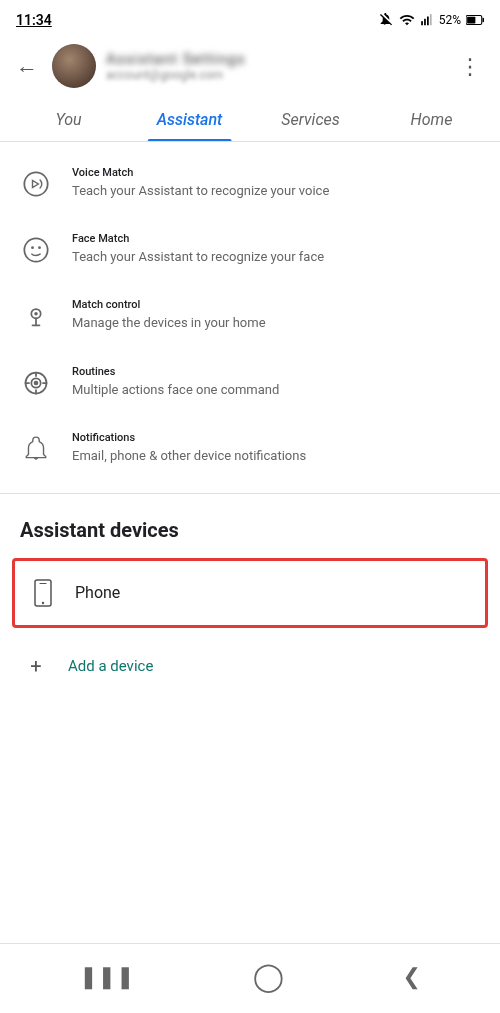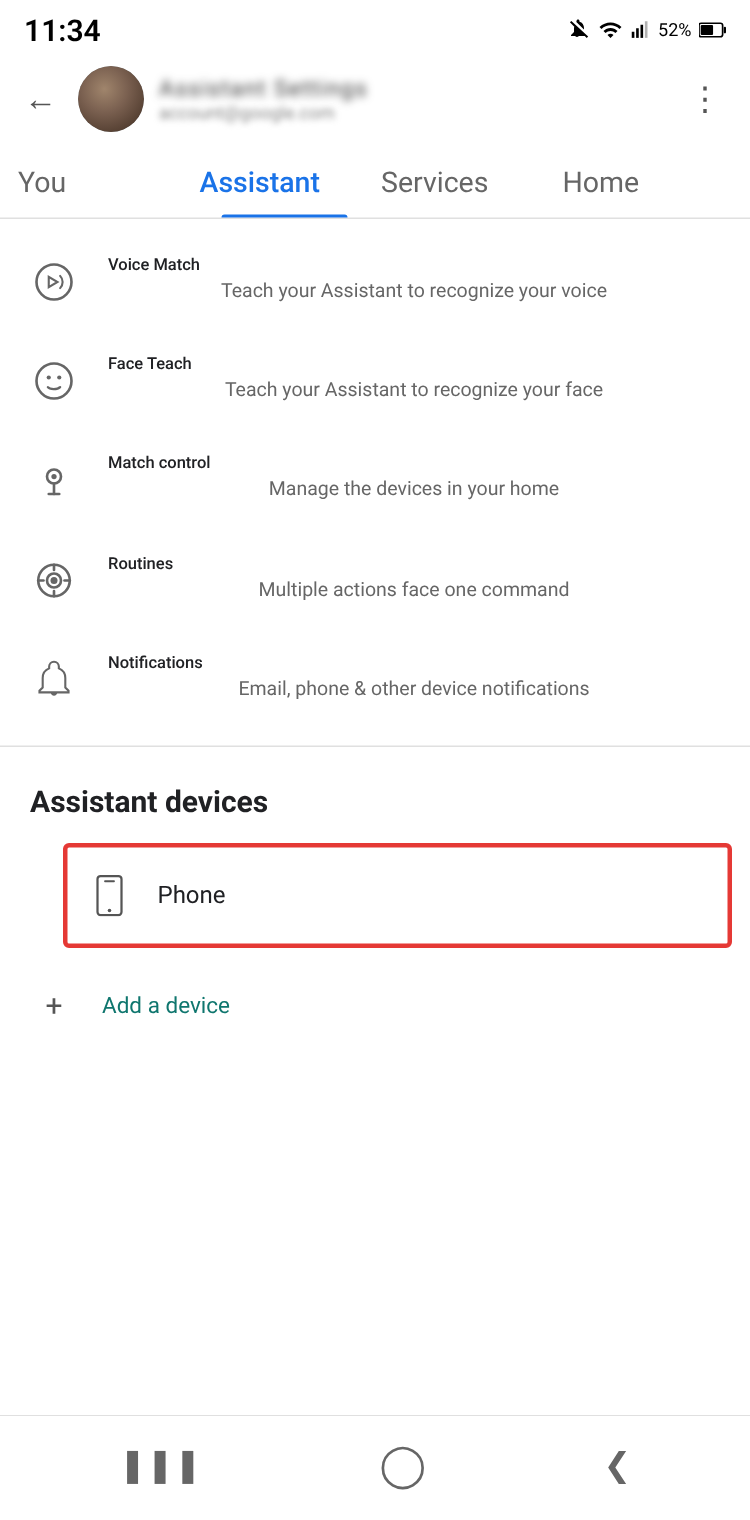--- a/index.html
+++ b/index.html
@@ -14,23 +14,24 @@
     
     .status-bar {
       display: flex;
       justify-content: space-between;
       align-items: center;
       padding: 8px 16px 4px;
       background: #fff;
       height: 36px;
     }
     .status-time {
-      font-size: 20px;
+      font-size: 14px;
       font-weight: 600;
       color: #000;
+      text-decoration: underline;
     }
     .status-icons {
       display: flex;
       align-items: center;
       gap: 5px;
     }
     .status-icon-text {
       font-size: 12px;
       color: #000;
     }
@@ -88,25 +89,27 @@
     }
 
     
     .tabs {
       display: flex;
       border-bottom: 1px solid #e0e0e0;
       padding: 0 8px;
     }
     .tab {
       flex: 1;
+      text-align: center;
       padding: 14px 4px 12px;
-      font-size: 19px;
+      font-size: 16px;
       color: #666;
       cursor: pointer;
       position: relative;
+      font-style: italic;
     }
     .tab.active {
       color: #1a73e8;
       font-weight: 500;
     }
     .tab.active::after {
       content: '';
       position: absolute;
       bottom: 0;
       left: 50%;
@@ -143,42 +146,40 @@
     .settings-title {
       font-size: 11px;
       color: #202124;
       font-weight: 500;
       margin-bottom: 3px;
     }
     .settings-desc {
       font-size: 13px;
       color: #666;
       line-height: 1.4;
-      text-align: center;
     }
 
     
     .divider {
       height: 1px;
       background: #e0e0e0;
       margin: 4px 0;
     }
 
     
     .section-header {
       padding: 20px 20px 8px;
       font-size: 20px;
       font-weight: 700;
       color: #202124;
     }
 
     
     .device-item-wrap {
       padding: 8px 12px;
-      margin-left: 30px;
     }
     .device-item {
       display: flex;
       align-items: center;
       gap: 16px;
       padding: 16px 12px;
       border: 3px solid #e53935;
       border-radius: 4px;
       cursor: pointer;
     }
@@ -318,21 +319,21 @@
   <div class="settings-item">
     <div class="settings-icon-wrap">
       <svg width="28" height="28" viewBox="0 0 24 24">
         <circle cx="12" cy="12" r="10" stroke="#666" stroke-width="1.5" fill="none"></circle>
         <circle cx="9" cy="10" r="1.2" fill="#666"></circle>
         <circle cx="15" cy="10" r="1.2" fill="#666"></circle>
         <path d="M8.5 15.5c1 1.5 5.5 1.5 7 0" stroke="#666" stroke-width="1.3" fill="none" stroke-linecap="round"></path>
       </svg>
     </div>
     <div class="settings-text">
-      <div class="settings-title">Face Teach</div>
+      <div class="settings-title">Face Match</div>
       <div class="settings-desc">Teach your Assistant to recognize your face</div>
     </div>
   </div>
 
   <div class="settings-item">
     <div class="settings-icon-wrap">
       <svg width="28" height="28" viewBox="0 0 24 24">
         <circle cx="12" cy="10" r="4" stroke="#666" stroke-width="1.5" fill="none"></circle>
         <line x1="12" y1="14" x2="12" y2="20" stroke="#666" stroke-width="1.5" stroke-linecap="round"></line>
         <line x1="9" y1="20" x2="15" y2="20" stroke="#666" stroke-width="1.5" stroke-linecap="round"></line>

